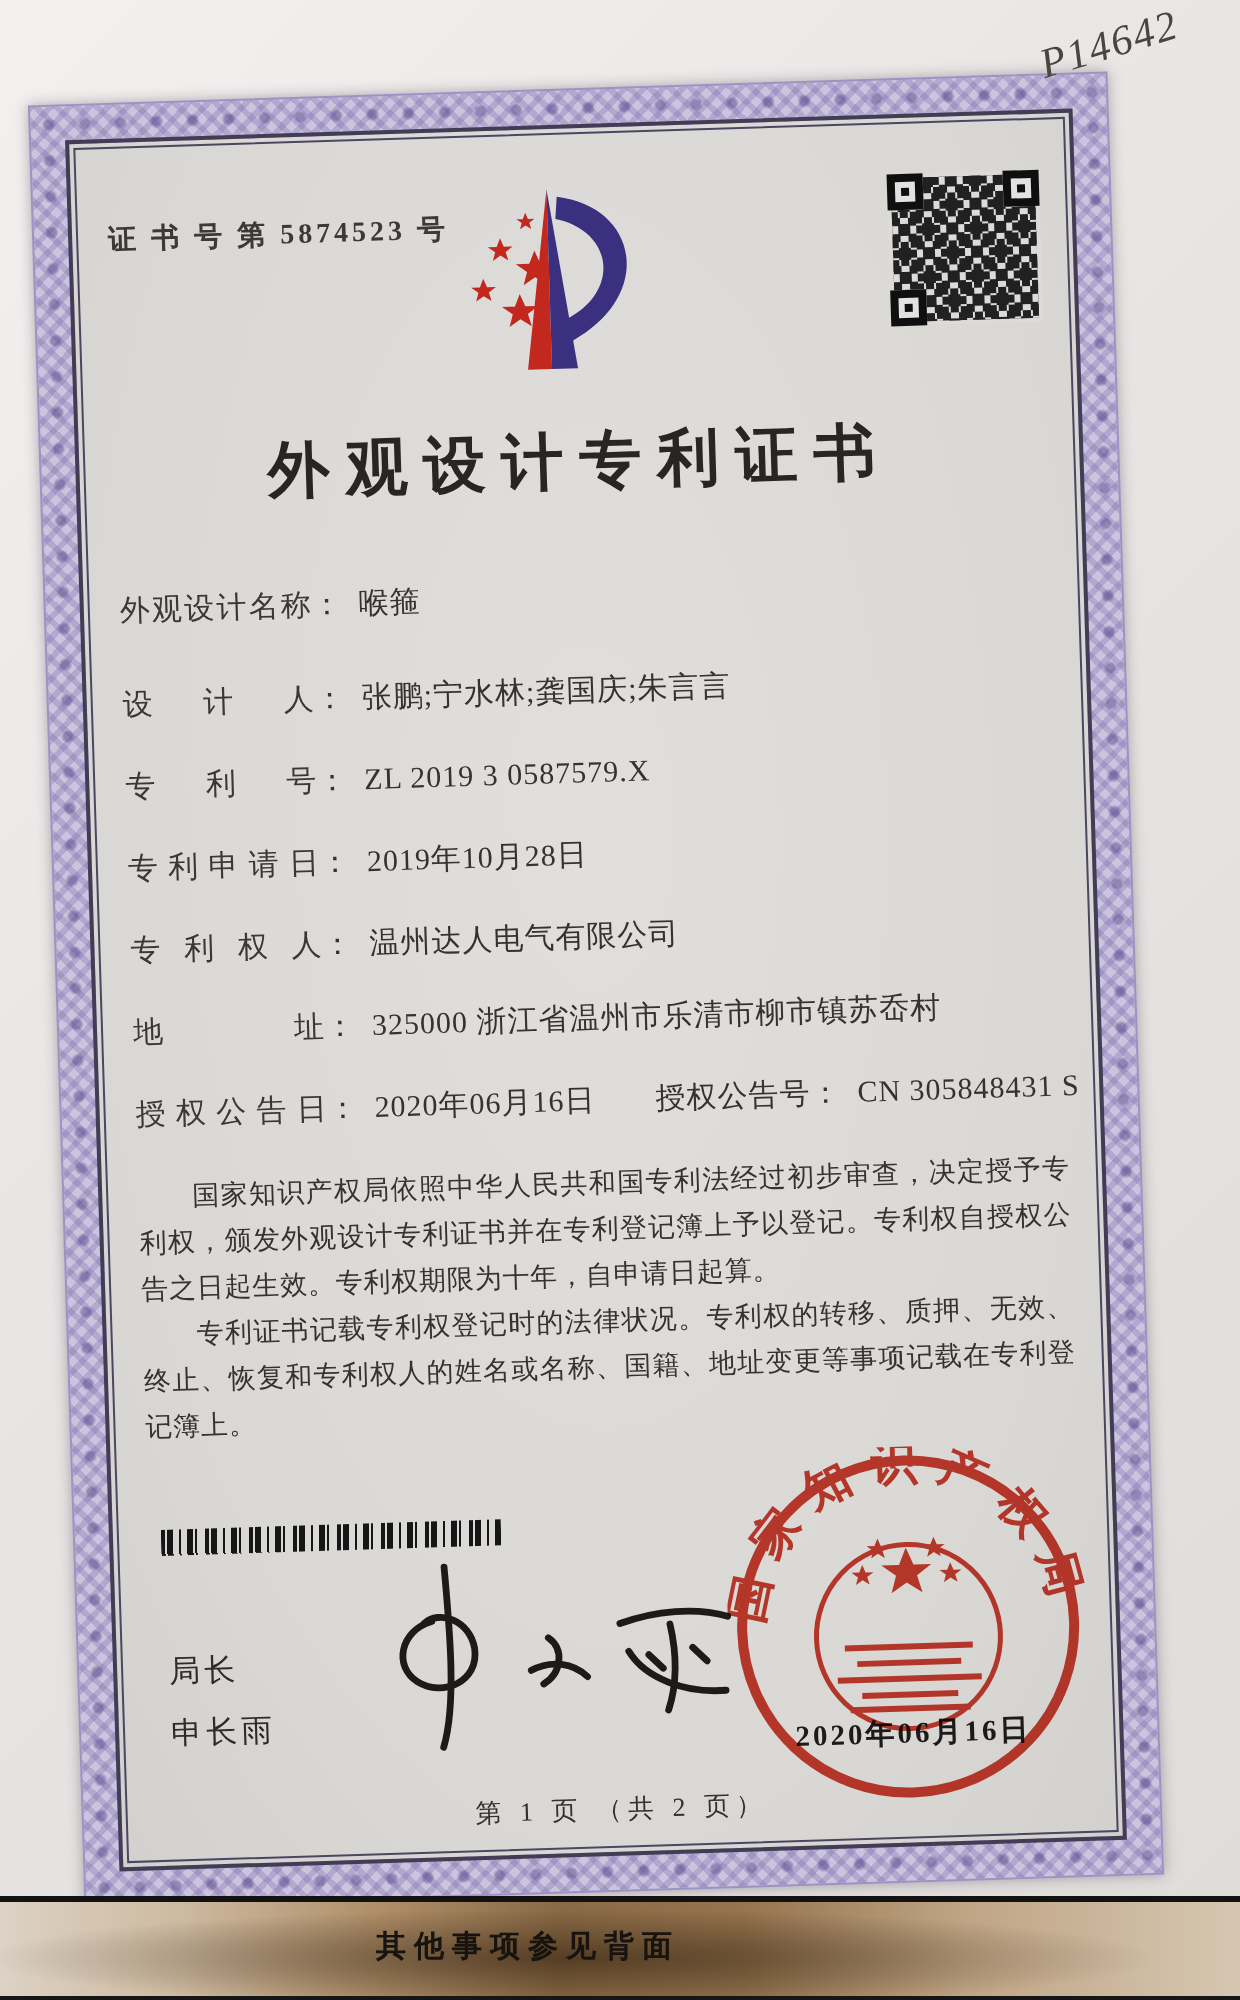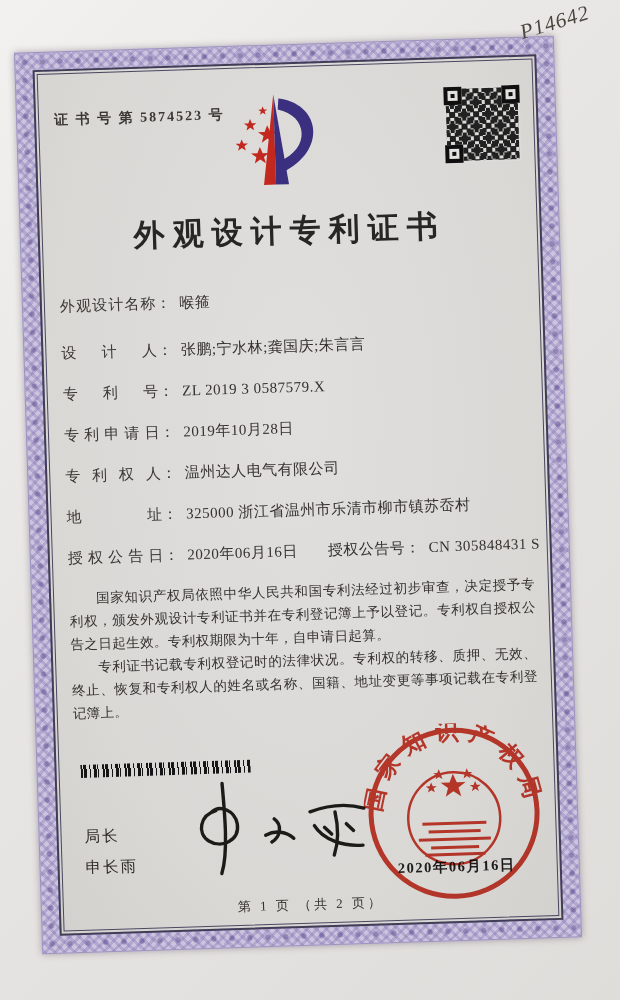--- a/index.html
+++ b/index.html
@@ -198,14 +198,17 @@
           </g>
         </g>
       </svg>
       <div class="seal-date">2020年06月16日</div>
 
       <div class="page-footer">第 1 页 （共 2 页）</div>
 
     </div>
   </div>
 
+  <div class="strip">
+    <div class="strip-note">其他事项参见背面</div>
+  </div>
 
 </div>
 
 </body></html>

